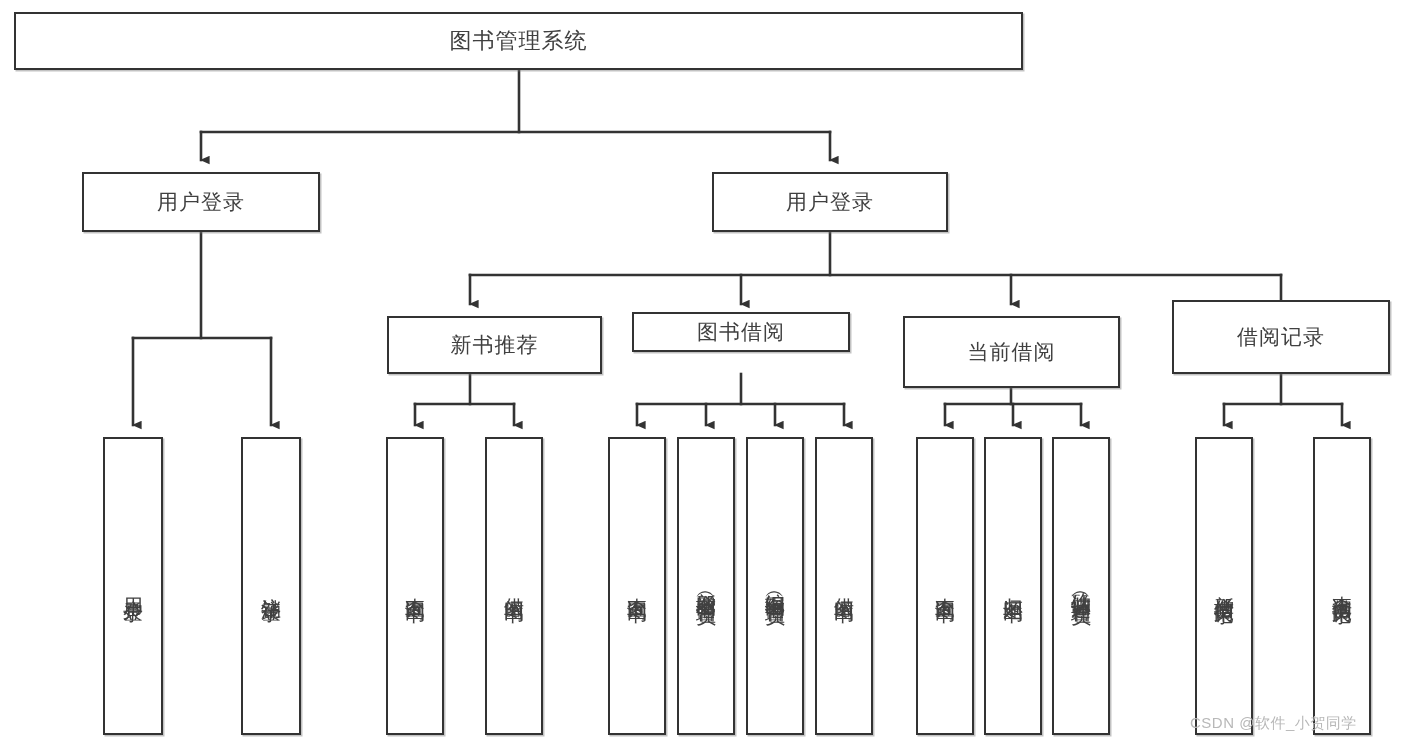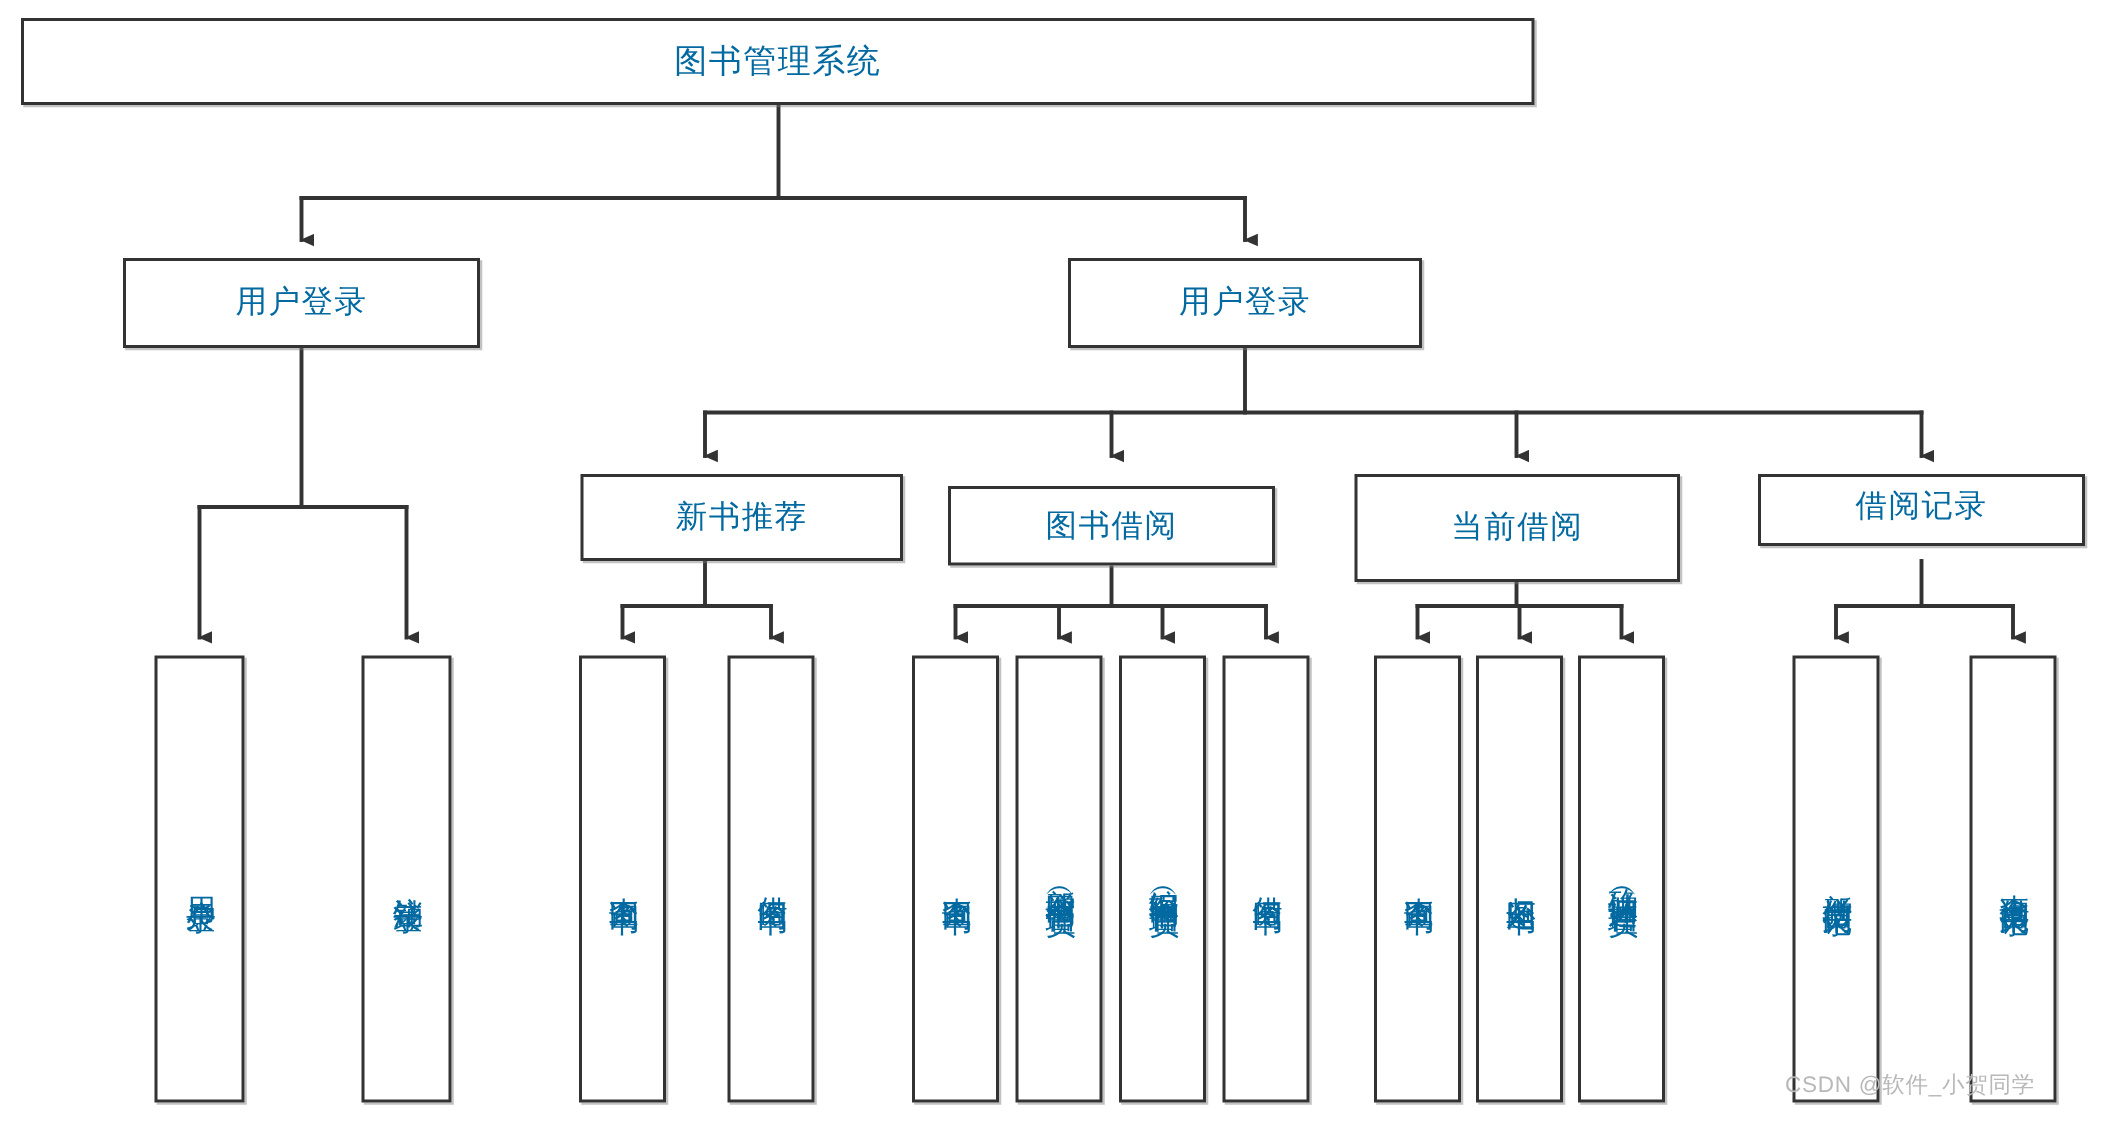--- a/index.html
+++ b/index.html
@@ -27,21 +27,21 @@
     pointer-events: none;
   }
   .node {
     position: absolute;
     box-sizing: border-box;
     background: #ffffff;
     border: 2.5px solid #333333;
     display: flex;
     align-items: center;
     justify-content: center;
-    color: #0369a1;
+    color: #404040;
     text-align: right;
     box-shadow: 1.5px 1.5px 0 rgba(120,120,120,0.45);
   }
   .node.horiz {
     font-size: 21px;
     letter-spacing: 1px;
     line-height: 1.2;
   }
   .node.vert {
     writing-mode: vertical-rl;
@@ -117,23 +117,23 @@
       <path d="M 1342,404 L 1342,425" marker-end="url(#arrowhead)"></path>
     </g>
   </svg>
 
   <div class="node horiz root" style="left:14px; top:12px; width:1009px; height:58px;">图书管理系统</div>
 
   <div class="node horiz" style="left:82px; top:172px; width:238px; height:60px;">用户登录</div>
   <div class="node horiz" style="left:712px; top:172px; width:236px; height:60px;">用户登录</div>
 
   <div class="node horiz" style="left:363px; top:316px; width:215px; height:58px;margin-left:24px;">新书推荐</div>
-  <div class="node horiz" style="left:632px; top:324px; width:218px; height:53px;">图书借阅</div>
+  <div class="node horiz" style="left:632px; top:312px; width:218px; height:40px;">图书借阅</div>
   <div class="node horiz" style="left:903px; top:316px; width:217px; height:72px;">当前借阅</div>
-  <div class="node horiz" style="left:1172px; top:316px; width:218px; height:48px;font-family:Liberation Mono, monospace;">借阅记录</div>
+  <div class="node horiz" style="left:1172px; top:300px; width:218px; height:74px;">借阅记录</div>
 
   <div class="node vert" style="left:103px; top:437px; width:60px; height:298px;">用户登录</div>
   <div class="node vert" style="left:241px; top:437px; width:60px; height:298px;">注销登录</div>
 
   <div class="node vert" style="left:386px; top:437px; width:58px; height:298px;">查询图书</div>
   <div class="node vert" style="left:485px; top:437px; width:58px; height:298px;">借阅图书</div>
 
   <div class="node vert" style="left:608px; top:437px; width:58px; height:298px;">查询图书</div>
   <div class="node vert" style="left:677px; top:437px; width:58px; height:298px;">新增图书（管理员）</div>
   <div class="node vert" style="left:746px; top:437px; width:58px; height:298px;">编辑图书（管理员）</div>

